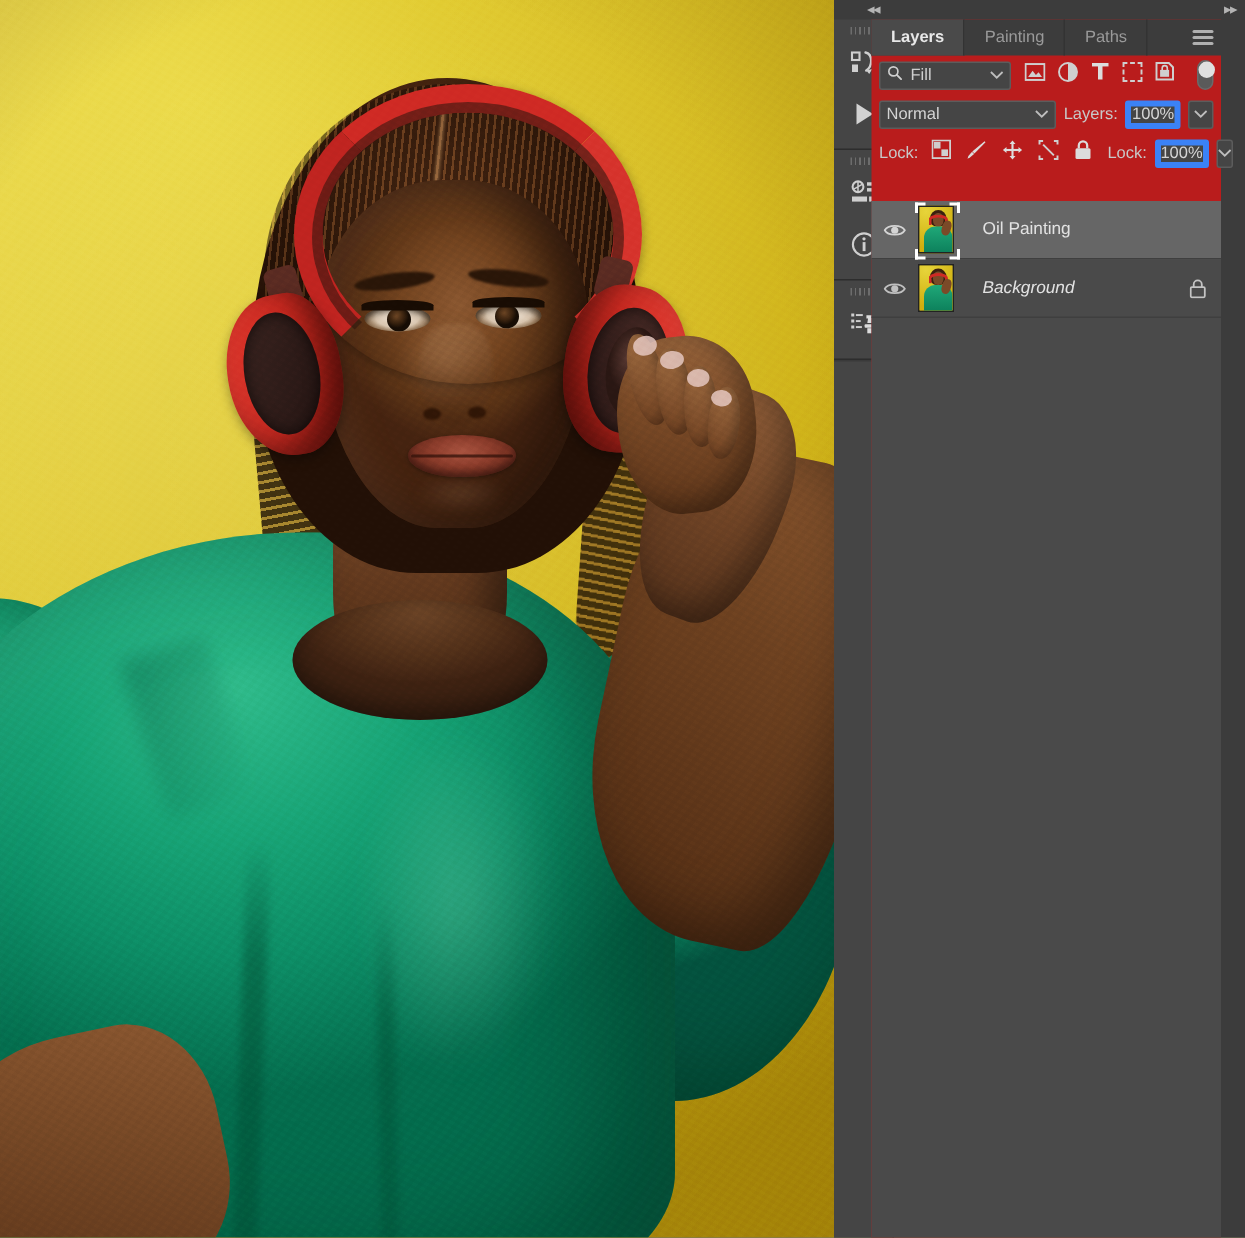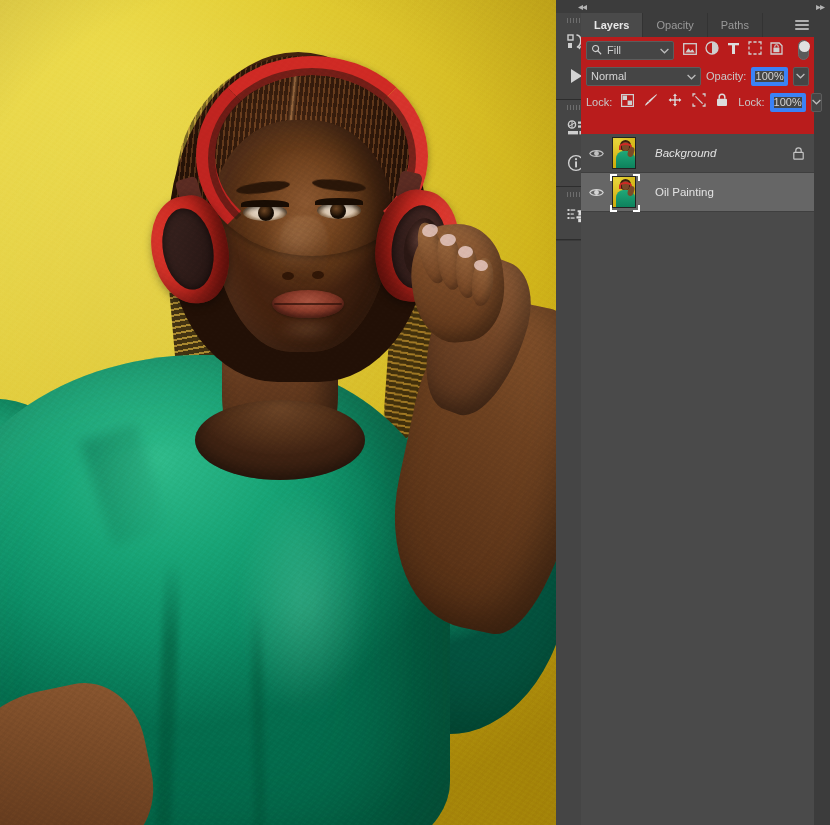--- a/index.html
+++ b/index.html
@@ -553,21 +553,21 @@
       <div class="sep"></div>
     </div>
 
     <div class="panel">
 
       <div class="tabs">
         <div class="tab active">
           <span>Layers</span>
         </div>
         <div class="tab">
-          <span>Opacity</span>
+          <span>Painting</span>
         </div>
         <div class="tab">
           <span>Paths</span>
         </div>
         <div class="tab tabs-spacer"></div>
         <div class="menu-btn">
           <i></i>
             <i></i>
             <i></i>
         </div>
@@ -630,21 +630,21 @@
 
       <div class="row">
         <div class="blend">
           <span class="lbl">Normal</span>
           <span>
             <svg width="9" height="6" viewBox="0 0 9 6">
                 <path d="M0.6 1 L4.5 4.8 L8.4 1" fill="none" stroke="#bdbdbd" stroke-width="1.2"></path>
               </svg>
           </span>
         </div>
-        <span class="lab">Opacity:</span>
+        <span class="lab">Layers:</span>
         <div class="num">100%</div>
         <div class="stepper">
           <svg width="9" height="6" viewBox="0 0 9 6">
               <path d="M0.6 1 L4.5 4.8 L8.4 1" fill="none" stroke="#bdbdbd" stroke-width="1.2"></path>
             </svg>
         </div>
       </div>
 
       <div class="row">
         <span class="lab">Lock:</span>
@@ -686,46 +686,20 @@
         <span class="lab">Lock:</span>
         <div class="num">100%</div>
         <div class="stepper">
           <svg width="9" height="6" viewBox="0 0 9 6">
               <path d="M0.6 1 L4.5 4.8 L8.4 1" fill="none" stroke="#bdbdbd" stroke-width="1.2"></path>
             </svg>
         </div>
       </div>
 
       <div class="layers">
-
-        <div class="layer">
-          <div class="eye">
-            <svg width="15" height="11" viewBox="0 0 15 11">
-              <path d="M0.8 5.5 C3 1.6 12 1.6 14.2 5.5 C12 9.4 3 9.4 0.8 5.5 Z" fill="none" stroke="#c0c0c0" stroke-width="1.2"></path>
-              <circle cx="7.5" cy="5.5" r="2.4" fill="#c0c0c0"></circle>
-            </svg>
-          </div>
-          <div class="thumb-wrap">
-            <div class="thumb">
-              <div class="t-bg"></div>
-                <div class="t-hair"></div>
-                <div class="t-face"></div>
-              <div class="t-hp"></div>
-                <div class="t-body"></div>
-                <div class="t-arm"></div>
-            </div>
-          </div>
-          <div class="lname italic">Background</div>
-          <div class="lock-badge">
-            <svg width="11" height="13" viewBox="0 0 11 13">
-              <rect x="0.8" y="5.4" width="9.4" height="6.8" rx="0.8" fill="none" stroke="#c4c4c4" stroke-width="1.2"></rect>
-              <path d="M2.8 5.4 V3.6 a2.7 2.7 0 0 1 5.4 0 V5.4" fill="none" stroke="#c4c4c4" stroke-width="1.2"></path>
-            </svg>
-          </div>
-        </div>
 
         <div class="layer selected">
           <div class="eye">
             <svg width="15" height="11" viewBox="0 0 15 11">
               <path d="M0.8 5.5 C3 1.6 12 1.6 14.2 5.5 C12 9.4 3 9.4 0.8 5.5 Z" fill="none" stroke="#d4d4d4" stroke-width="1.2"></path>
               <circle cx="7.5" cy="5.5" r="2.4" fill="#d4d4d4"></circle>
             </svg>
           </div>
           <div class="thumb-wrap">
             <div class="thumb">
@@ -740,16 +714,42 @@
               <i></i>
                 <i></i>
                 <i></i>
                 <i></i>
             </div>
           </div>
           <div class="lname">Oil Painting</div>
           <div class="lock-badge"></div>
         </div>
 
+        <div class="layer">
+          <div class="eye">
+            <svg width="15" height="11" viewBox="0 0 15 11">
+              <path d="M0.8 5.5 C3 1.6 12 1.6 14.2 5.5 C12 9.4 3 9.4 0.8 5.5 Z" fill="none" stroke="#c0c0c0" stroke-width="1.2"></path>
+              <circle cx="7.5" cy="5.5" r="2.4" fill="#c0c0c0"></circle>
+            </svg>
+          </div>
+          <div class="thumb-wrap">
+            <div class="thumb">
+              <div class="t-bg"></div>
+                <div class="t-hair"></div>
+                <div class="t-face"></div>
+              <div class="t-hp"></div>
+                <div class="t-body"></div>
+                <div class="t-arm"></div>
+            </div>
+          </div>
+          <div class="lname italic">Background</div>
+          <div class="lock-badge">
+            <svg width="11" height="13" viewBox="0 0 11 13">
+              <rect x="0.8" y="5.4" width="9.4" height="6.8" rx="0.8" fill="none" stroke="#c4c4c4" stroke-width="1.2"></rect>
+              <path d="M2.8 5.4 V3.6 a2.7 2.7 0 0 1 5.4 0 V5.4" fill="none" stroke="#c4c4c4" stroke-width="1.2"></path>
+            </svg>
+          </div>
+        </div>
+
       </div>
     </div>
   </div>
 </div>
 
 </body></html>

